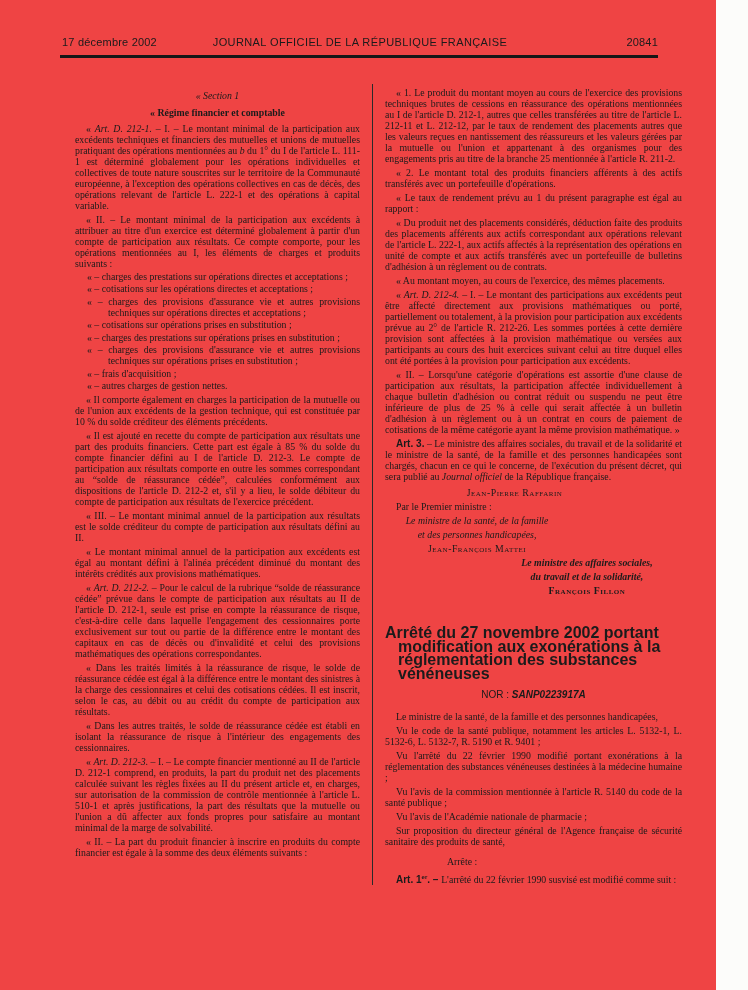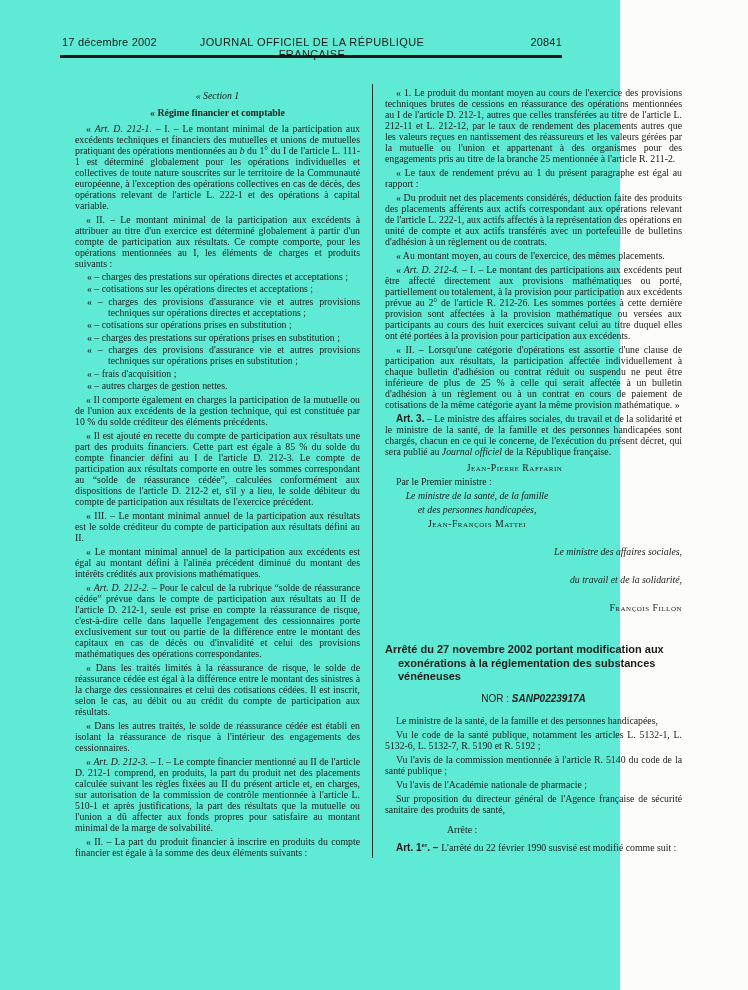--- a/index.html
+++ b/index.html
@@ -2,21 +2,21 @@
 <html lang="fr"><head>
 <meta charset="utf-8">
 <style>
   html,body{margin:0;padding:0;}
   body{
     width:748px;height:990px;overflow:hidden;
     background:#fcfcfa;
     font-family:"Liberation Serif",serif;
     color:#1b1b1b;
   }
-  .page{position:relative;width:620px;height:990px;background:#5eead4;}
+  .page{position:relative;width:716px;height:990px;background:#ef4444;}
   
   .header{
     position:absolute;top:36px;left:62px;right:58px;
     display:flex;align-items:baseline;
     font-family:"Liberation Sans",sans-serif;
     font-size:11px;letter-spacing:.2px;
   }
   .header .h-date{flex:1;text-align:left;}
   .header .h-title{flex:2.2;text-align:center;letter-spacing:.4px;}
   .header .h-page{flex:1;text-align:right;}
@@ -35,26 +35,26 @@
   .col-left{width:285px;}
   .col-right{flex:1;}
   .col-divider{width:1px;background:#2a2a2a;margin:0 12px;}
   
   p{margin:0;}
   .b-p{margin-top:3px;text-indent:11px;}
   .b-li{margin-top:1.5px;padding-left:33px;text-indent:-21px;}
   .b-center{margin:6px 0 5px;text-align:center;text-indent:0;}
   .b-sigpm{margin-top:5px;text-align:center;padding-right:38px;text-indent:0;}
   .b-sigl{margin-top:3px;width:62%;text-align:center;text-indent:0;}
-  .b-sigr{margin-top:17px;margin-left:36%;text-align:right;text-indent:0;}
+  .b-sigr{margin-top:3px;margin-left:36%;text-align:center;text-indent:0;font-weight:bold;}
   .b-arrete{margin:9px 0 5px;padding-left:62px;text-align:left;text-indent:0;}
   .b-hbs{
     margin-top:30px;margin-bottom:9px;
     font-family:"Liberation Sans",sans-serif;font-weight:bold;
-    font-size:11px;line-height:13.5px;
+    font-size:16px;line-height:13.5px;
     text-align:left;padding-left:13px;text-indent:-13px;
   }
   .b-nor{
     margin:7px 0 11px;text-align:center;text-indent:0;
     font-family:"Liberation Sans",sans-serif;font-size:10px;
   }
   
   .s-i{font-style:italic;}
   .s-bi{font-weight:bold;}
   .s-sc{font-variant:small-caps;letter-spacing:.5px;}
@@ -93,38 +93,40 @@
         <p class="b-p"><span>« Le montant minimal annuel de la participation aux excédents est égal au montant défini à l'alinéa précédent diminué du montant des intérêts crédités aux provisions mathématiques.</span></p>
         <p class="b-p"><span>« </span><span class="s-i">Art. D. 212-2.</span><span> – Pour le calcul de la rubrique “solde de réassurance cédée” prévue dans le compte de participation aux résultats au II de l'article D. 212-1, seule est prise en compte la réassurance de risque, c'est-à-dire celle dans laquelle l'engagement des cessionnaires porte exclusivement sur tout ou partie de la différence entre le montant des capitaux en cas de décès ou d'invalidité et celui des provisions mathématiques des opérations correspondantes.</span></p>
         <p class="b-p"><span>« Dans les traités limités à la réassurance de risque, le solde de réassurance cédée est égal à la différence entre le montant des sinistres à la charge des cessionnaires et celui des cotisations cédées. Il est inscrit, selon le cas, au débit ou au crédit du compte de participation aux résultats.</span></p>
         <p class="b-p"><span>« Dans les autres traités, le solde de réassurance cédée est établi en isolant la réassurance de risque à l'intérieur des engagements des cessionnaires.</span></p>
         <p class="b-p"><span>« </span><span class="s-i">Art. D. 212-3.</span><span> – I. – Le compte financier mentionné au II de l'article D. 212-1 comprend, en produits, la part du produit net des placements calculée suivant les règles fixées au II du présent article et, en charges, sur autorisation de la commission de contrôle mentionnée à l'article L. 510-1 et après justifications, la part des résultats que la mutuelle ou l'union a dû affecter aux fonds propres pour satisfaire au montant minimal de la marge de solvabilité.</span></p>
         <p class="b-p"><span>« II. – La part du produit financier à inscrire en produits du compte financier est égale à la somme des deux éléments suivants :</span></p>
       </div>
     <div class="col-divider"></div>
     <div class="col col-right" id="col-right">
         <p class="b-p"><span>« 1. Le produit du montant moyen au cours de l'exercice des provisions techniques brutes de cessions en réassurance des opérations mentionnées au I de l'article D. 212-1, autres que celles transférées au titre de l'article L. 212-11 et L. 212-12, par le taux de rendement des placements autres que les valeurs reçues en nantissement des réassureurs et les valeurs gérées par la mutuelle ou l'union et appartenant à des organismes pour des engagements pris au titre de la branche 25 mentionnée à l'article R. 211-2.</span></p>
+        <p class="b-p"><span>« 2. Le montant total des produits financiers afférents à des actifs transférés avec un portefeuille d'opérations.</span></p>
         <p class="b-p"><span>« Le taux de rendement prévu au 1 du présent paragraphe est égal au rapport :</span></p>
         <p class="b-p"><span>« Du produit net des placements considérés, déduction faite des produits des placements afférents aux actifs correspondant aux opérations relevant de l'article L. 222-1, aux actifs affectés à la représentation des opérations en unité de compte et aux actifs transférés avec un portefeuille de bulletins d'adhésion à un règlement ou de contrats.</span></p>
         <p class="b-p"><span>« Au montant moyen, au cours de l'exercice, des mêmes placements.</span></p>
         <p class="b-p"><span>« </span><span class="s-i">Art. D. 212-4.</span><span> – I. – Le montant des participations aux excédents peut être affecté directement aux provisions mathématiques ou porté, partiellement ou totalement, à la provision pour participation aux excédents prévue au 2° de l'article R. 212-26. Les sommes portées à cette dernière provision sont affectées à la provision mathématique ou versées aux participants au cours des huit exercices suivant celui au titre duquel elles ont été portées à la provision pour participation aux excédents.</span></p>
         <p class="b-p"><span>« II. – Lorsqu'une catégorie d'opérations est assortie d'une clause de participation aux résultats, la participation affectée individuellement à chaque bulletin d'adhésion ou contrat réduit ou suspendu ne peut être inférieure de plus de 25 % à celle qui serait affectée à un bulletin d'adhésion à un règlement ou à un contrat en cours de paiement de cotisations de la même catégorie ayant la même provision mathématique. »</span></p>
         <p class="b-p"><span class="s-bs">Art. 3.</span><span> – Le ministre des affaires sociales, du travail et de la solidarité et le ministre de la santé, de la famille et des personnes handicapées sont chargés, chacun en ce qui le concerne, de l'exécution du présent décret, qui sera publié au </span><span class="s-i">Journal officiel</span><span> de la République française.</span></p>
         <p class="b-sigpm"><span class="s-sc">Jean-Pierre Raffarin</span></p>
         <p class="b-p"><span>Par le Premier ministre :</span></p>
         <p class="b-sigl"><span class="s-i">Le ministre de la santé, de la famille</span></p>
         <p class="b-sigl"><span class="s-i">et des personnes handicapées,</span></p>
         <p class="b-sigl"><span class="s-sc">Jean-François Mattei</span></p>
         <p class="b-sigr"><span class="s-i">Le ministre des affaires sociales,</span></p>
         <p class="b-sigr"><span class="s-i">du travail et de la solidarité,</span></p>
         <p class="b-sigr"><span class="s-sc">François Fillon</span></p>
         <p class="b-hbs"><span>Arrêté du 27 novembre 2002 portant modification aux exonérations à la réglementation des substances vénéneuses</span></p>
         <p class="b-nor"><span>NOR : </span><span class="s-bi-sans">SANP0223917A</span></p>
         <p class="b-p"><span>Le ministre de la santé, de la famille et des personnes handicapées,</span></p>
-        <p class="b-p"><span>Vu le code de la santé publique, notamment les articles L. 5132-1, L. 5132-6, L. 5132-7, R. 5190 et R. 5192 ;</span></p>
+        <p class="b-p"><span>Vu le code de la santé publique, notamment les articles L. 5132-1, L. 5132-6, L. 5132-7, R. 5190 et R. 9401 ;</span></p>
+        <p class="b-p"><span>Vu l'arrêté du 22 février 1990 modifié portant exonérations à la réglementation des substances vénéneuses destinées à la médecine humaine ;</span></p>
         <p class="b-p"><span>Vu l'avis de la commission mentionnée à l'article R. 5140 du code de la santé publique ;</span></p>
         <p class="b-p"><span>Vu l'avis de l'Académie nationale de pharmacie ;</span></p>
         <p class="b-p"><span>Sur proposition du directeur général de l'Agence française de sécurité sanitaire des produits de santé,</span></p>
         <p class="b-arrete"><span>Arrête :</span></p>
         <p class="b-p"><span class="s-bs">Art. 1</span><span class="s-sup">er</span><span class="s-bs">. – </span><span>L'arrêté du 22 février 1990 susvisé est modifié comme suit :</span></p>
       </div>
   </div>
 </div>
 
 </body></html>

